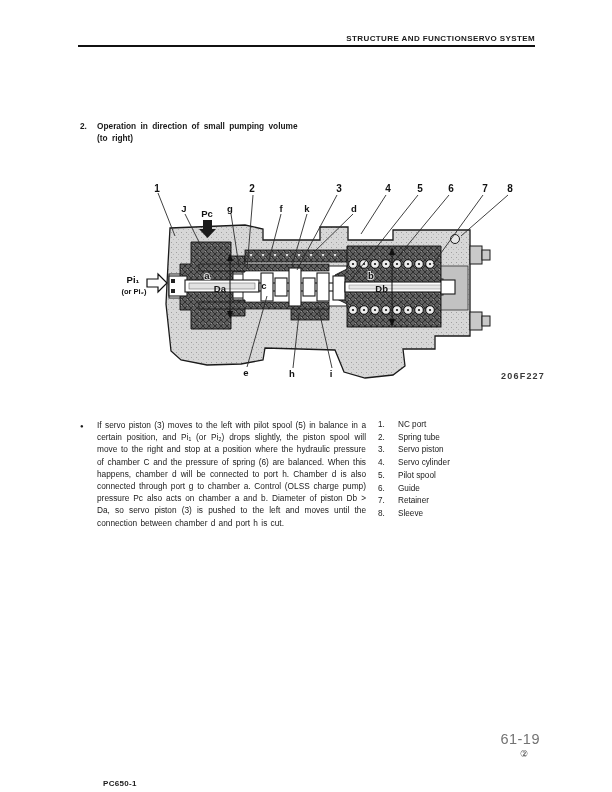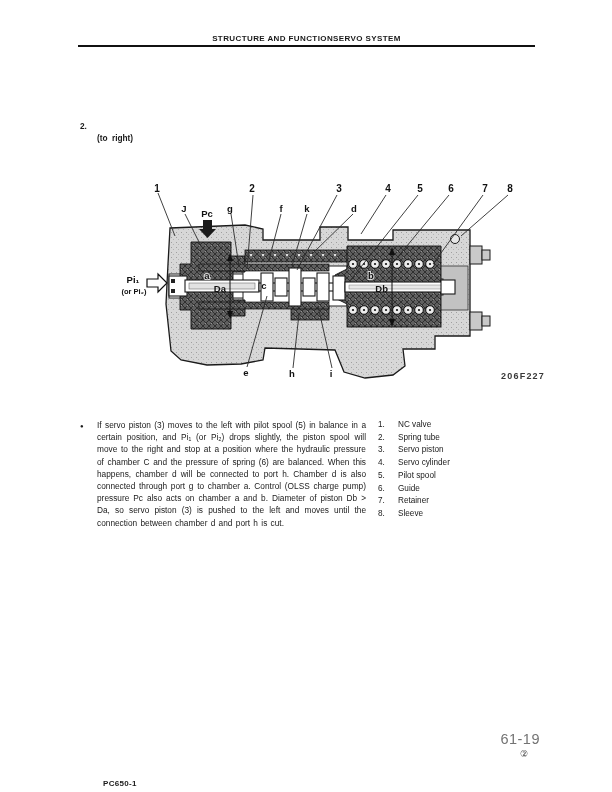--- a/index.html
+++ b/index.html
@@ -1,21 +1,21 @@
 <!DOCTYPE html>
 <html><head>
 <meta charset="utf-8">
 <style>
   html,body{margin:0;padding:0;background:#e9e9e9;}
   .page{
     position:relative;width:612px;height:792px;margin:0 auto;background:#ffffff;
     font-family:"Liberation Sans","DejaVu Sans",sans-serif;color:#1a1a1a;overflow:hidden;
   }
   
-  .hdr{position:absolute;left:78px;top:34px;width:457px;display:flex;justify-content:center;
+  .hdr{position:absolute;left:78px;top:34px;width:457px;display:flex;justify-content:flex-end;
        font-size:8px;font-weight:700;letter-spacing:.4px;}
   .hdr-rule{position:absolute;left:78px;top:45px;width:457px;height:2px;background:#111;}
   
   .sec{position:absolute;left:80px;top:120px;font-size:8.3px;font-weight:700;line-height:12px;
        display:flex;word-spacing:2px;}
   .sec .num{width:17px;}
   
   .diagram{position:absolute;left:95px;top:176px;width:450px;height:224px;}
   .dnum{font:700 10px "Liberation Sans","DejaVu Sans",sans-serif;fill:#111;}
   .dletter{font:700 9.5px "Liberation Sans","DejaVu Sans",sans-serif;fill:#111;}
@@ -44,21 +44,21 @@
 
   <div class="hdr">
     <span>STRUCTURE AND FUNCTION</span>
     <span>SERVO SYSTEM</span>
   </div>
   <div class="hdr-rule"></div>
 
   <div class="sec">
     <span class="num">2.</span>
     <span>
-      <br>
+      <span>Operation in direction of small pumping volume</span><br>
       <span>(to right)</span>
     </span>
   </div>
 
   <div class="diagram">
     <svg width="450" height="224" viewBox="0 0 450 224">
       <defs>
         <pattern id="stip" width="5" height="5" patternUnits="userSpaceOnUse">
           <rect width="5" height="5" fill="#d7d7d7"></rect>
           <rect x="1" y="1" width="1" height="1" fill="#9f9f9f"></rect>
@@ -230,21 +230,21 @@
   <div class="bullets">
     <div class="bullet-row">
       <span class="dot">●</span>
       <p>If servo piston (3) moves to the left with pilot spool (5) in balance in a certain position, and Pi₁ (or Pi₂) drops slightly, the piston spool will move to the right and stop at a position where the hydraulic pressure of chamber C and the pressure of spring (6) are balanced. When this happens, chamber d will be connected to port h. Chamber d is also connected through port g to chamber a. Control (OLSS charge pump) pressure Pc also acts on chamber a and b. Diameter of piston Db &gt; Da, so servo piston (3) is pushed to the left and moves until the connection between chamber d and port h is cut.</p>
     </div>
   </div>
 
   <ol class="legend">
     <li>
         <span class="lnum">1.</span>
-        <span>NC valve</span>
+        <span>NC port</span>
       </li>
     <li>
         <span class="lnum">2.</span>
         <span>Spring tube</span>
       </li>
     <li>
         <span class="lnum">3.</span>
         <span>Servo piston</span>
       </li>
     <li>

